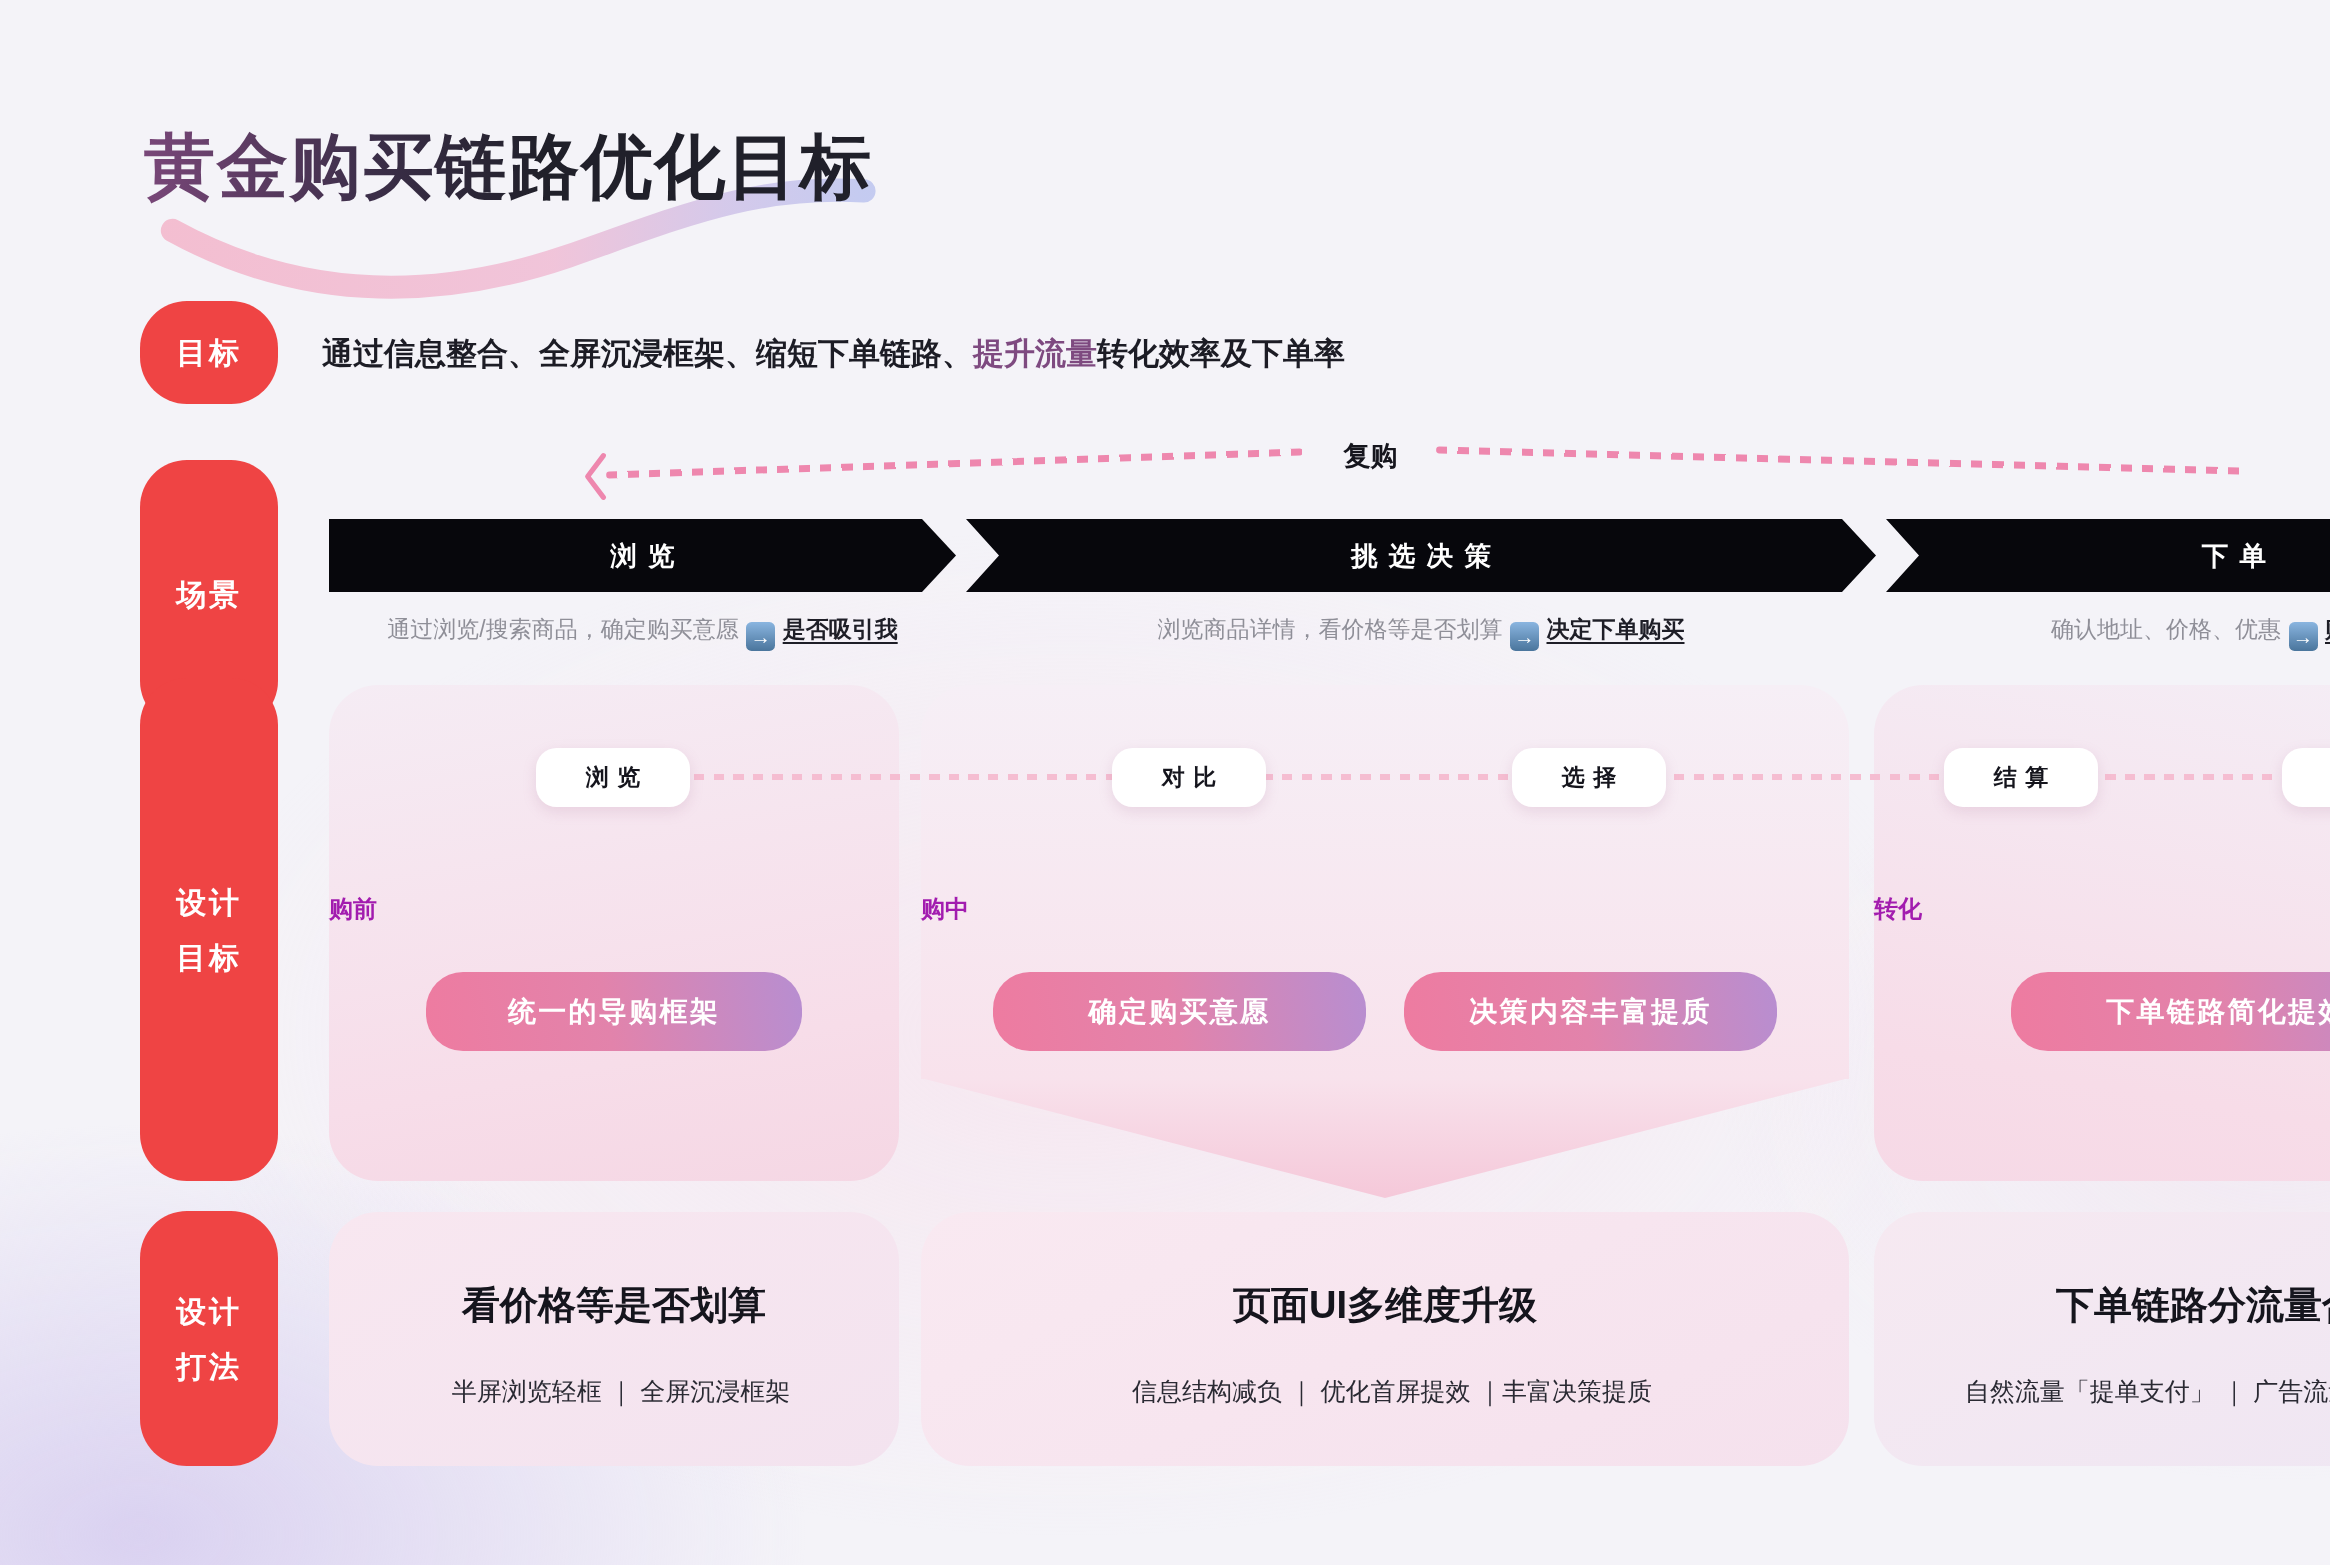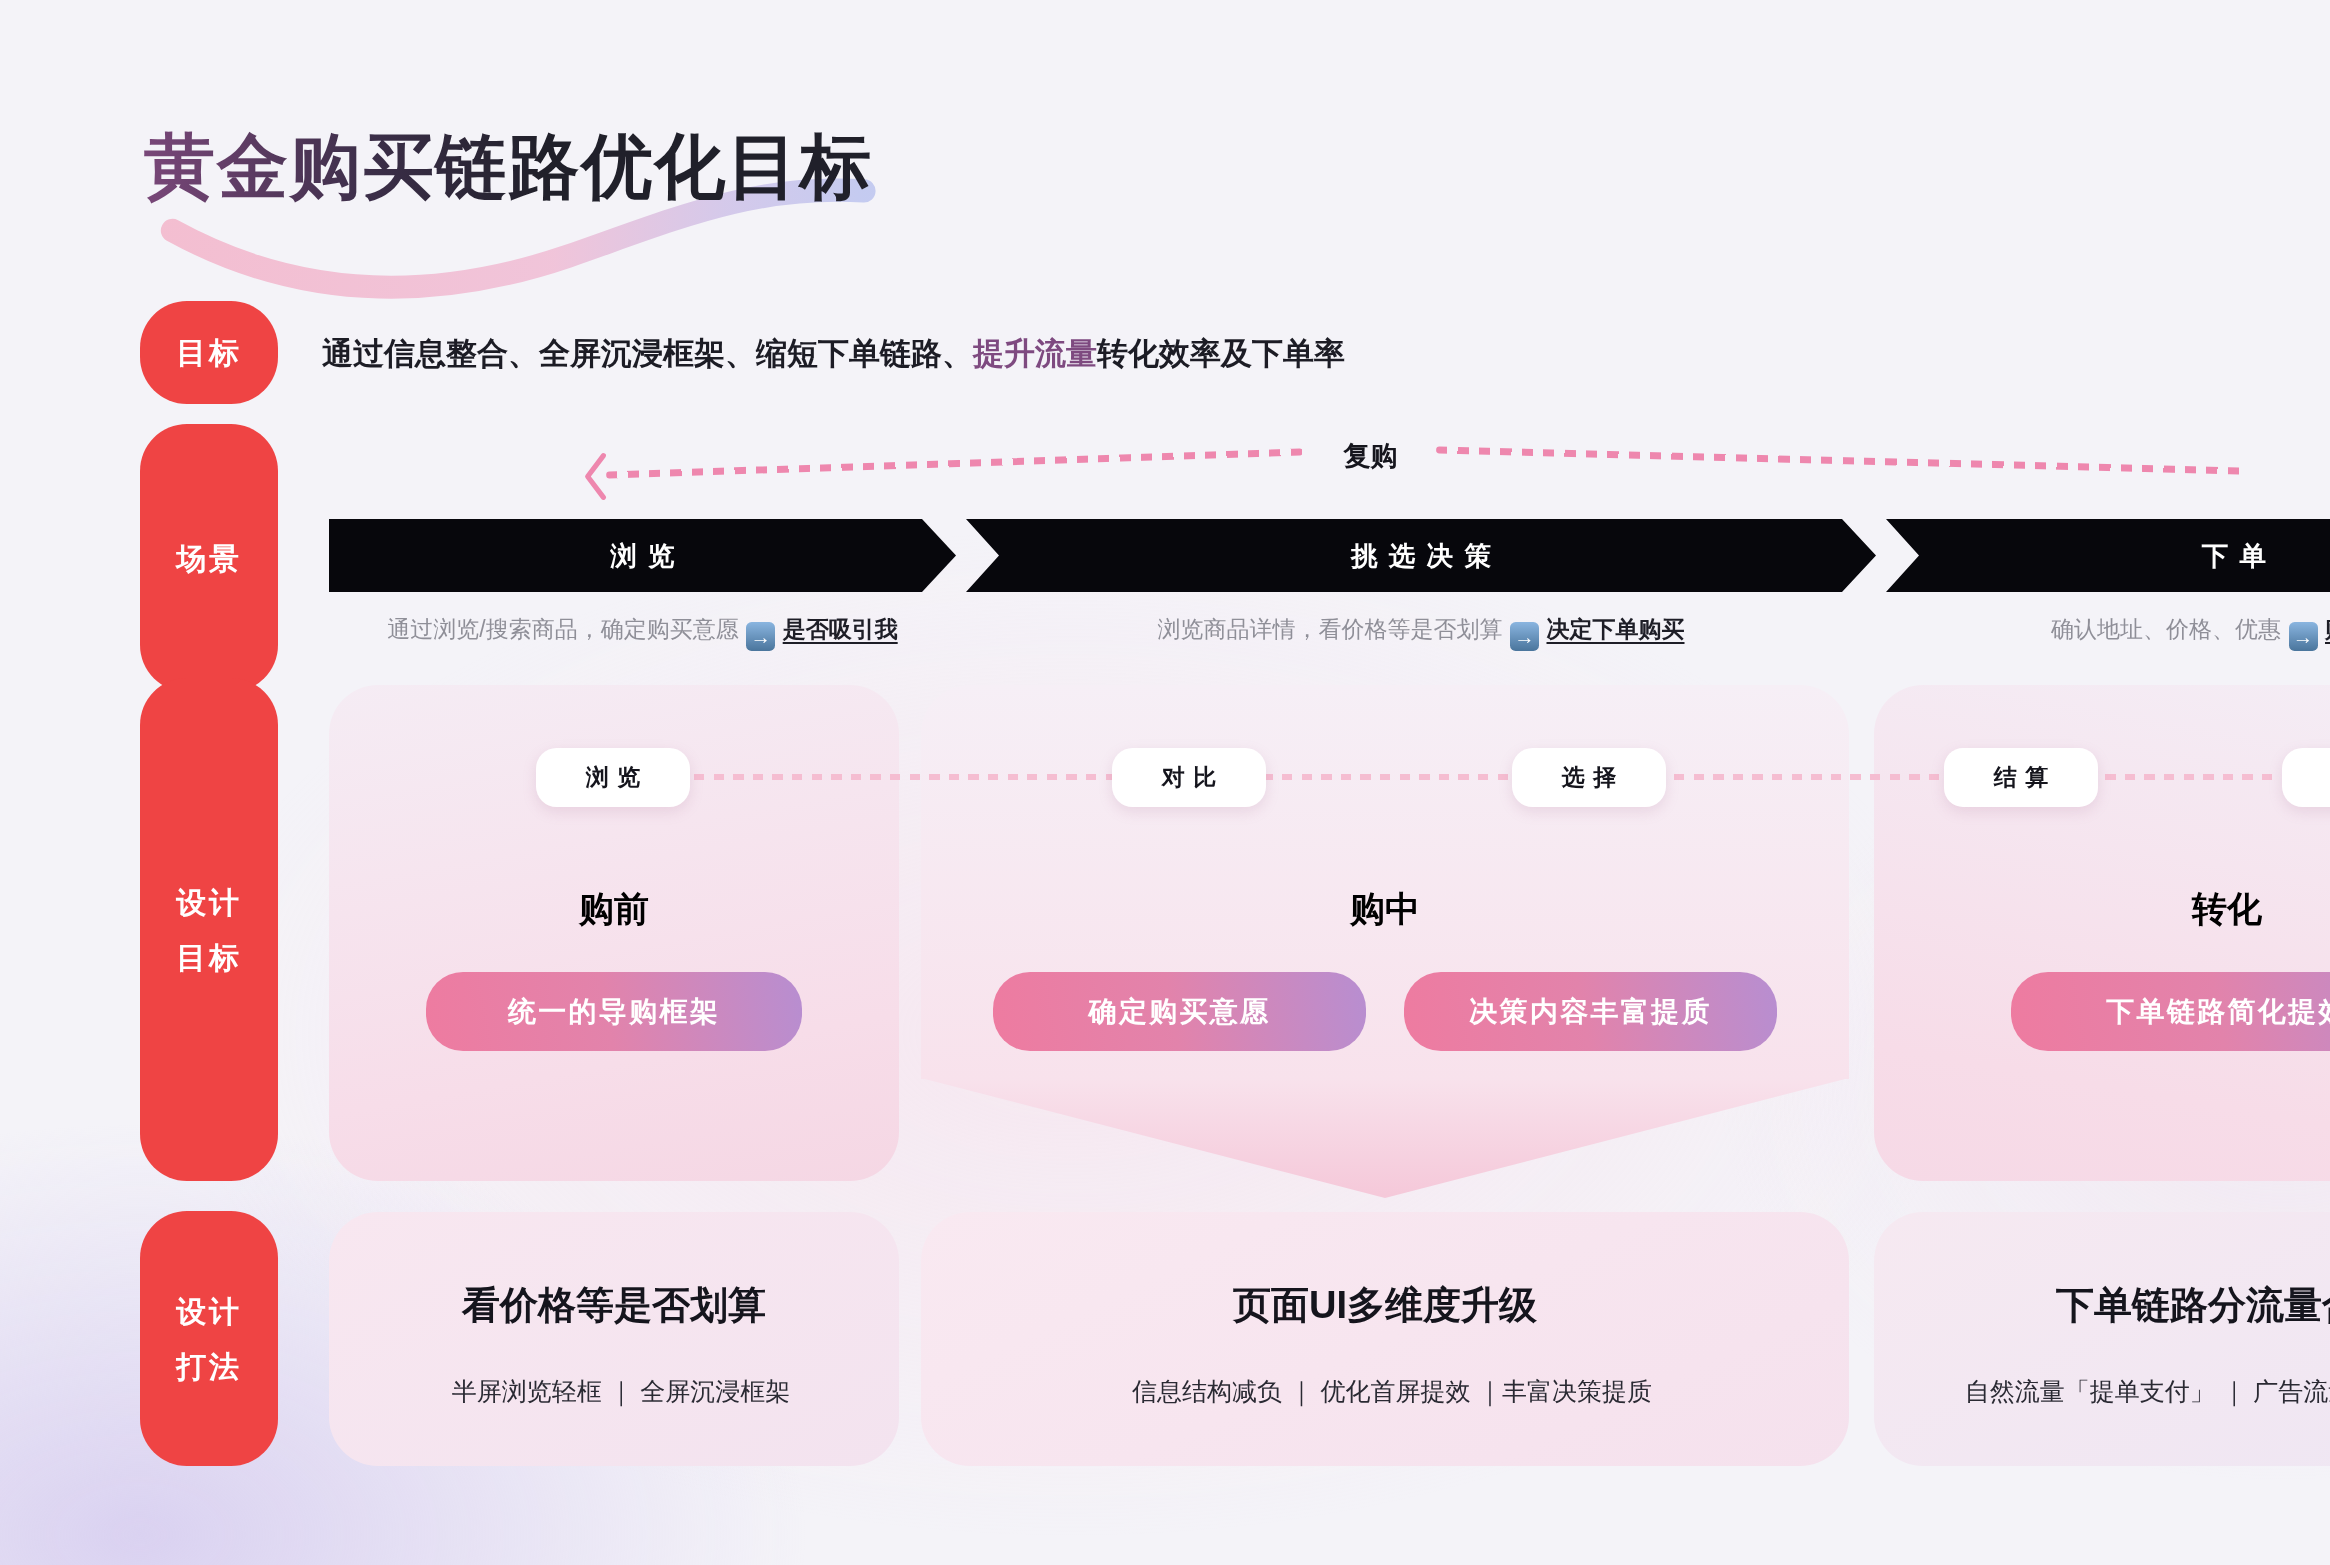--- a/index.html
+++ b/index.html
@@ -26,21 +26,21 @@
   .swoosh{left:135px;top:163px;z-index:1;}
 
   
   .rail-pill{
     left:140px;width:138px;background:#ef4444;border-radius:47px;
     color:#fff;font-weight:700;font-size:30px;letter-spacing:2.8px;
     display:flex;flex-direction:column;align-items:center;justify-content:center;
     text-align:center;line-height:55px;z-index:2;
   }
   .rail-goal{top:301px;height:103px;}
-  .rail-scene{top:424px;height:268px;}
+  .rail-scene{top:460px;height:268px;}
   .rail-dgoal{top:678px;height:503px;}
   .rail-tactics{top:1211px;height:255px;}
 
   
   .goal-text{
     left:322px;top:323px;font-size:31px;font-weight:700;line-height:62px;
     color:#1c1c25;white-space:nowrap;z-index:2;
   }
   .goal-text .hl{color:#7e4a80;}
 
@@ -108,22 +108,22 @@
   }
   .step-pill{
     top:748px;height:59px;width:154px;background:#ffffff;border-radius:20.5px;z-index:3;
     display:flex;align-items:center;justify-content:center;
     font-size:23px;font-weight:700;color:#15151d;letter-spacing:8.4px;text-indent:8.4px;
     box-shadow:0 4.7px 14px rgba(170,110,150,.18);white-space:nowrap;
   }
   .sp1{left:536px;} .sp2{left:1112px;} .sp3{left:1512px;} .sp4{left:1944px;border-radius:19px;} .sp5{left:2282px;}
 
   .dg-heading{
-    top:888px;font-size:35px;font-weight:700;color:#000000;line-height:42px;
-    text-align:center;z-index:2;white-space:nowrap;
+    top:888px;font-size:24px;font-weight:700;color:#a21caf;line-height:42px;
+    text-align:left;z-index:2;white-space:nowrap;
   }
   .dgh1{left:329px;width:570px;} .dgh2{left:921px;width:928px;} .dgh3{left:1874px;width:706px;}
 
   .pink-btn{
     top:972px;height:79px;border-radius:37px;z-index:2;
     display:flex;align-items:center;justify-content:center;
     color:#fff;font-size:28px;font-weight:700;letter-spacing:2.3px;white-space:nowrap;
     background:linear-gradient(80deg,#ee7ba0 0%,#e283ab 48%,#b78ed1 100%);
   }
   .btn-c1{left:426px;width:376px;}

